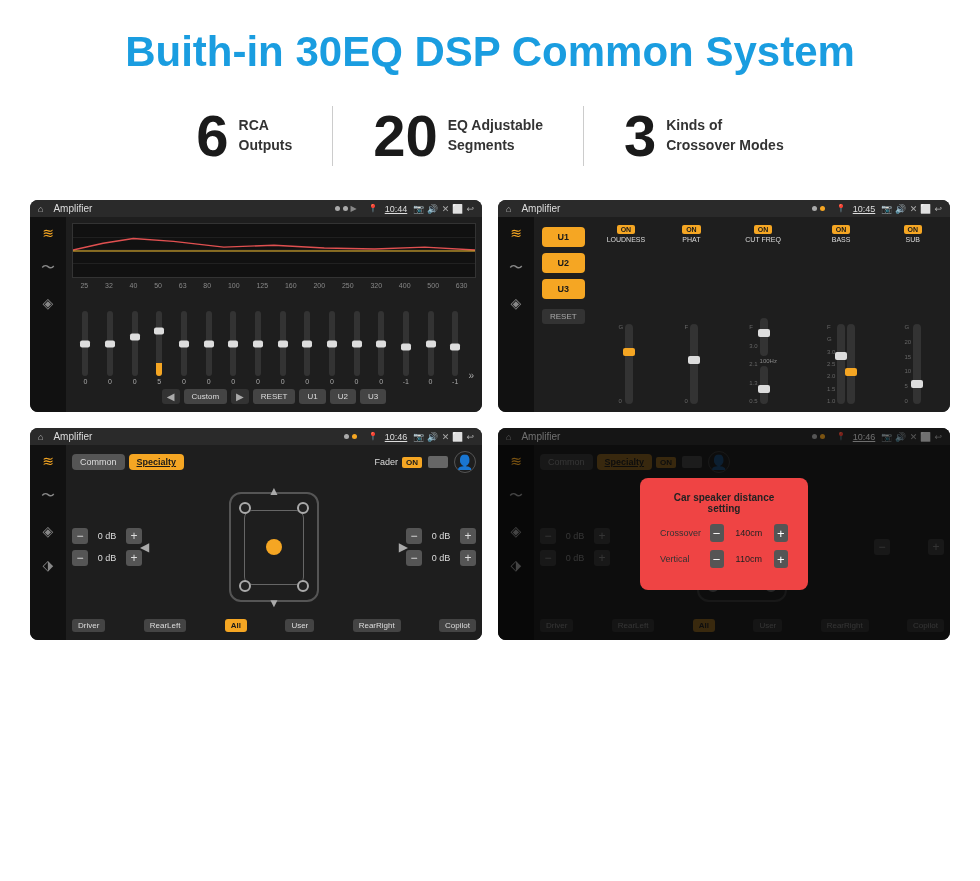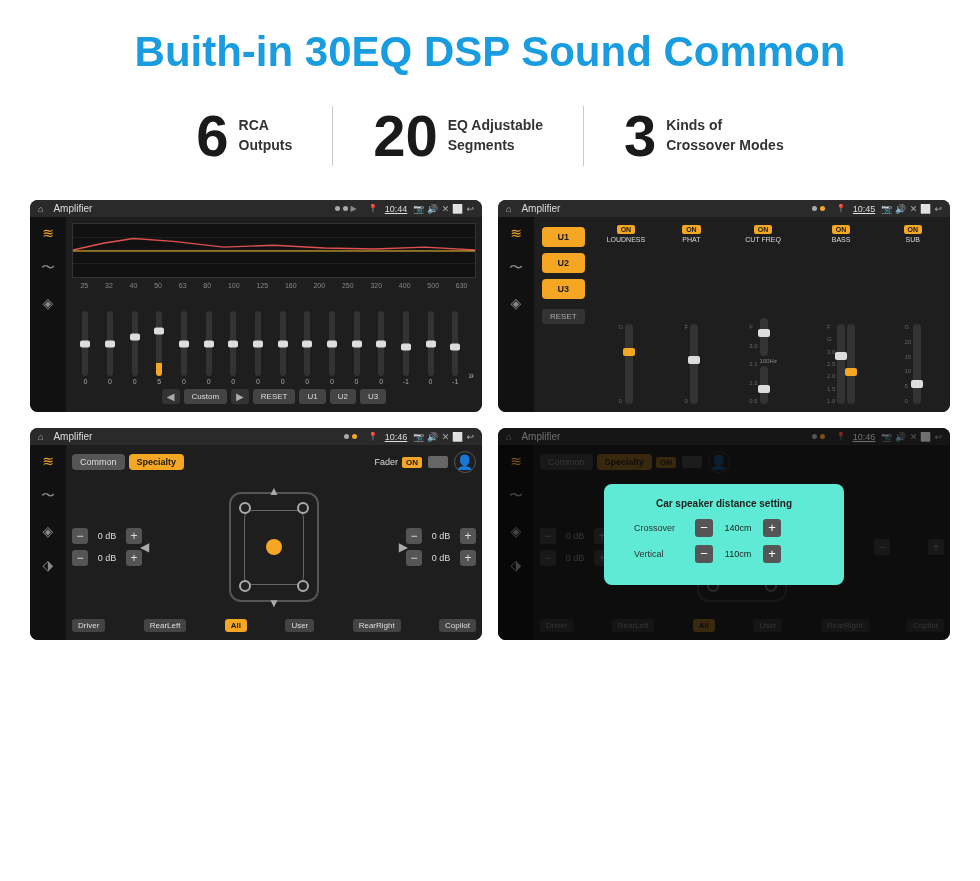--- a/index.html
+++ b/index.html
@@ -274,20 +274,21 @@
     }
     .specialty-btn {
       background: #f5a623;
       color: #1a1a1a;
       border: none;
       border-radius: 4px;
       padding: 3px 8px;
       font-size: 9px;
       font-weight: bold;
       cursor: pointer;
+      text-decoration: underline;
     }
     .fader-label { color: #ddd; font-size: 9px; margin-left: auto; }
     .fader-on { background: #f5a623; color: #1a1a1a; font-size: 8px; font-weight: bold; padding: 1px 4px; border-radius: 2px; }
 
     .fader-body {
       display: flex;
       flex: 1;
       gap: 8px;
       align-items: center;
     }
@@ -377,24 +378,24 @@
     .dialog-overlay {
       position: absolute;
       top: 0; left: 0; right: 0; bottom: 0;
       background: rgba(0,0,0,0.5);
       display: flex;
       align-items: center;
       justify-content: center;
       z-index: 10;
     }
     .dialog-box {
-      background: #5eead4;
+      background: #ef4444;
       border-radius: 8px;
-      padding: 14px 30px;
-      width: 240px;
+      padding: 14px 20px;
+      width: 168px;
     }
     .dialog-title {
       font-size: 10px;
       font-weight: bold;
       color: #222;
       margin-bottom: 10px;
       text-align: center;
     }
     .dialog-row {
       display: flex;
@@ -438,21 +439,21 @@
       font-size: 10px;
       font-weight: bold;
       cursor: pointer;
       margin-top: 8px;
       text-align: center;
     }
   </style>
 </head>
 <body>
 
-<h1 class="main-title">Buith-in 30EQ DSP Sound Common</h1>
+<h1 class="main-title">Buith-in 30EQ DSP Common System</h1>
 
 <div class="stats-row">
   <div class="stat-item">
     <span class="stat-number">6</span>
     <span class="stat-label">RCA<br>Outputs</span>
   </div>
   <div class="stat-divider"></div>
   <div class="stat-item">
     <span class="stat-number">20</span>
     <span class="stat-label">EQ Adjustable<br>Segments</span>

